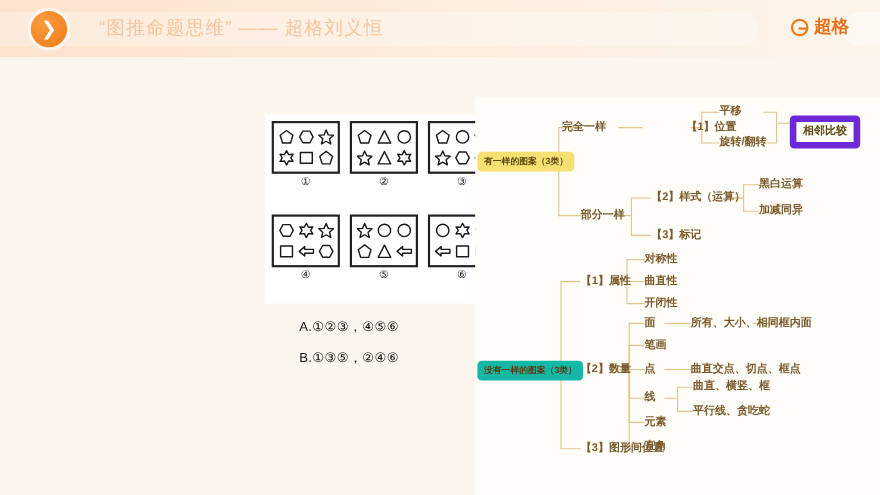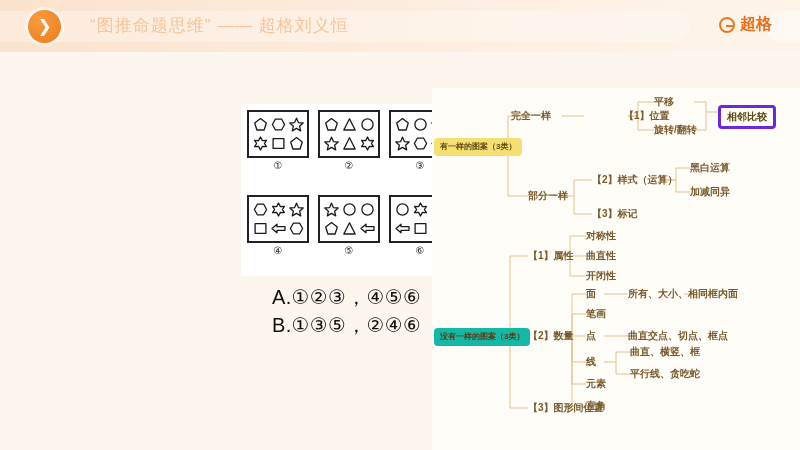--- a/index.html
+++ b/index.html
@@ -113,21 +113,21 @@
   .fig-label {
     text-align: center; width: 62px;
     font-size: 10px; color: #1b1b1b;
     margin-top: 2px; line-height: 12px;
   }
   .shape svg { display: block; }
 
   
   .options {
     position: absolute; left: 272px; top: 283px;
-    font-size: 20px; color: #111;
+    font-size: 12px; color: #111;
     line-height: 28px;
     letter-spacing: 0.3px;
   }
   .opt { white-space: nowrap; }
 
   
   .map {
     position: absolute; left: 432px; top: 88px;
     width: 368px; height: 362px;
   }
@@ -148,21 +148,21 @@
     background: #f7e073; color: #5d4712;
     border-radius: 4px; padding: 3px 6px;
     font-size: 8px;
   }
   .node.pill-orange {
     background: #14b8a6; color: #5c3a10;
     border-radius: 4px; padding: 3px 6px;
     font-size: 8px;
   }
   .node.boxed {
-    border: 3px solid #6d28d9; border-radius: 4px;
+    border: 6px solid #6d28d9; border-radius: 4px;
     background: #fffdf6; padding: 3px 6px;
     color: #5d4712;
   }
   svg.links {
     position: absolute; left: 0; top: 0;
     width: 368px; height: 362px;
     pointer-events: none;
   }
   svg.links path { fill: none; stroke: #e2c48e; stroke-width: 1; }
 </style>

